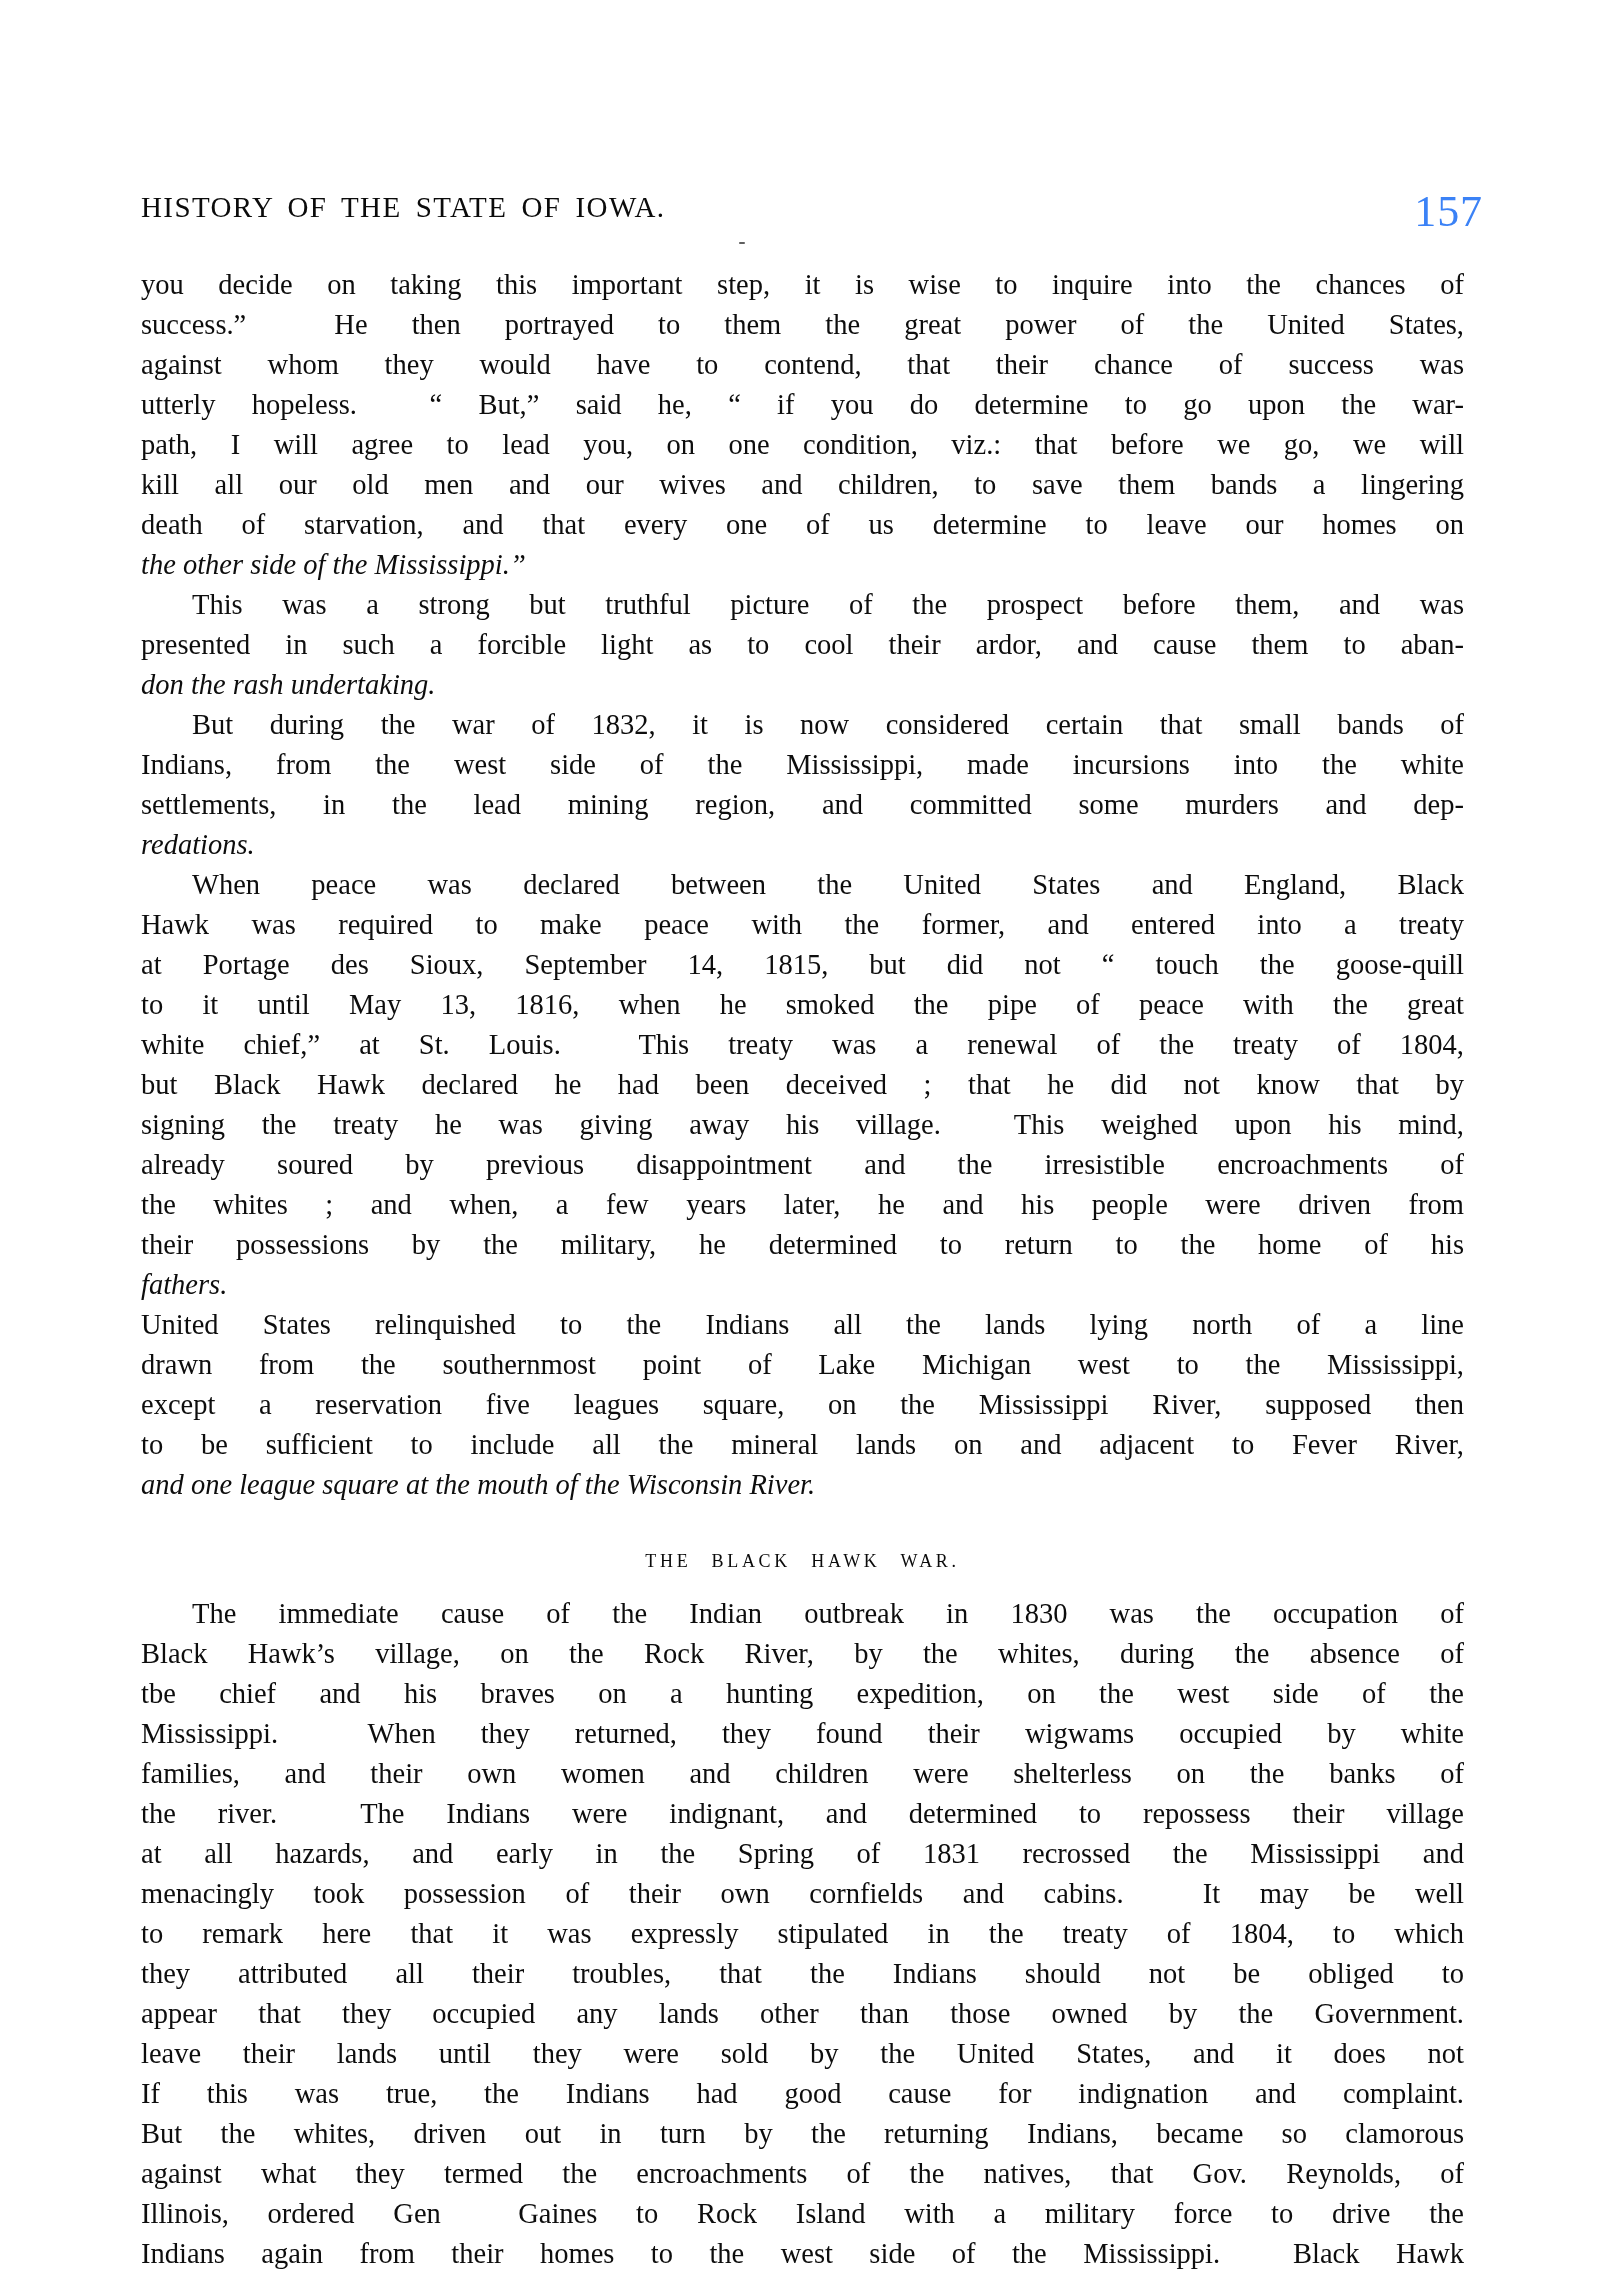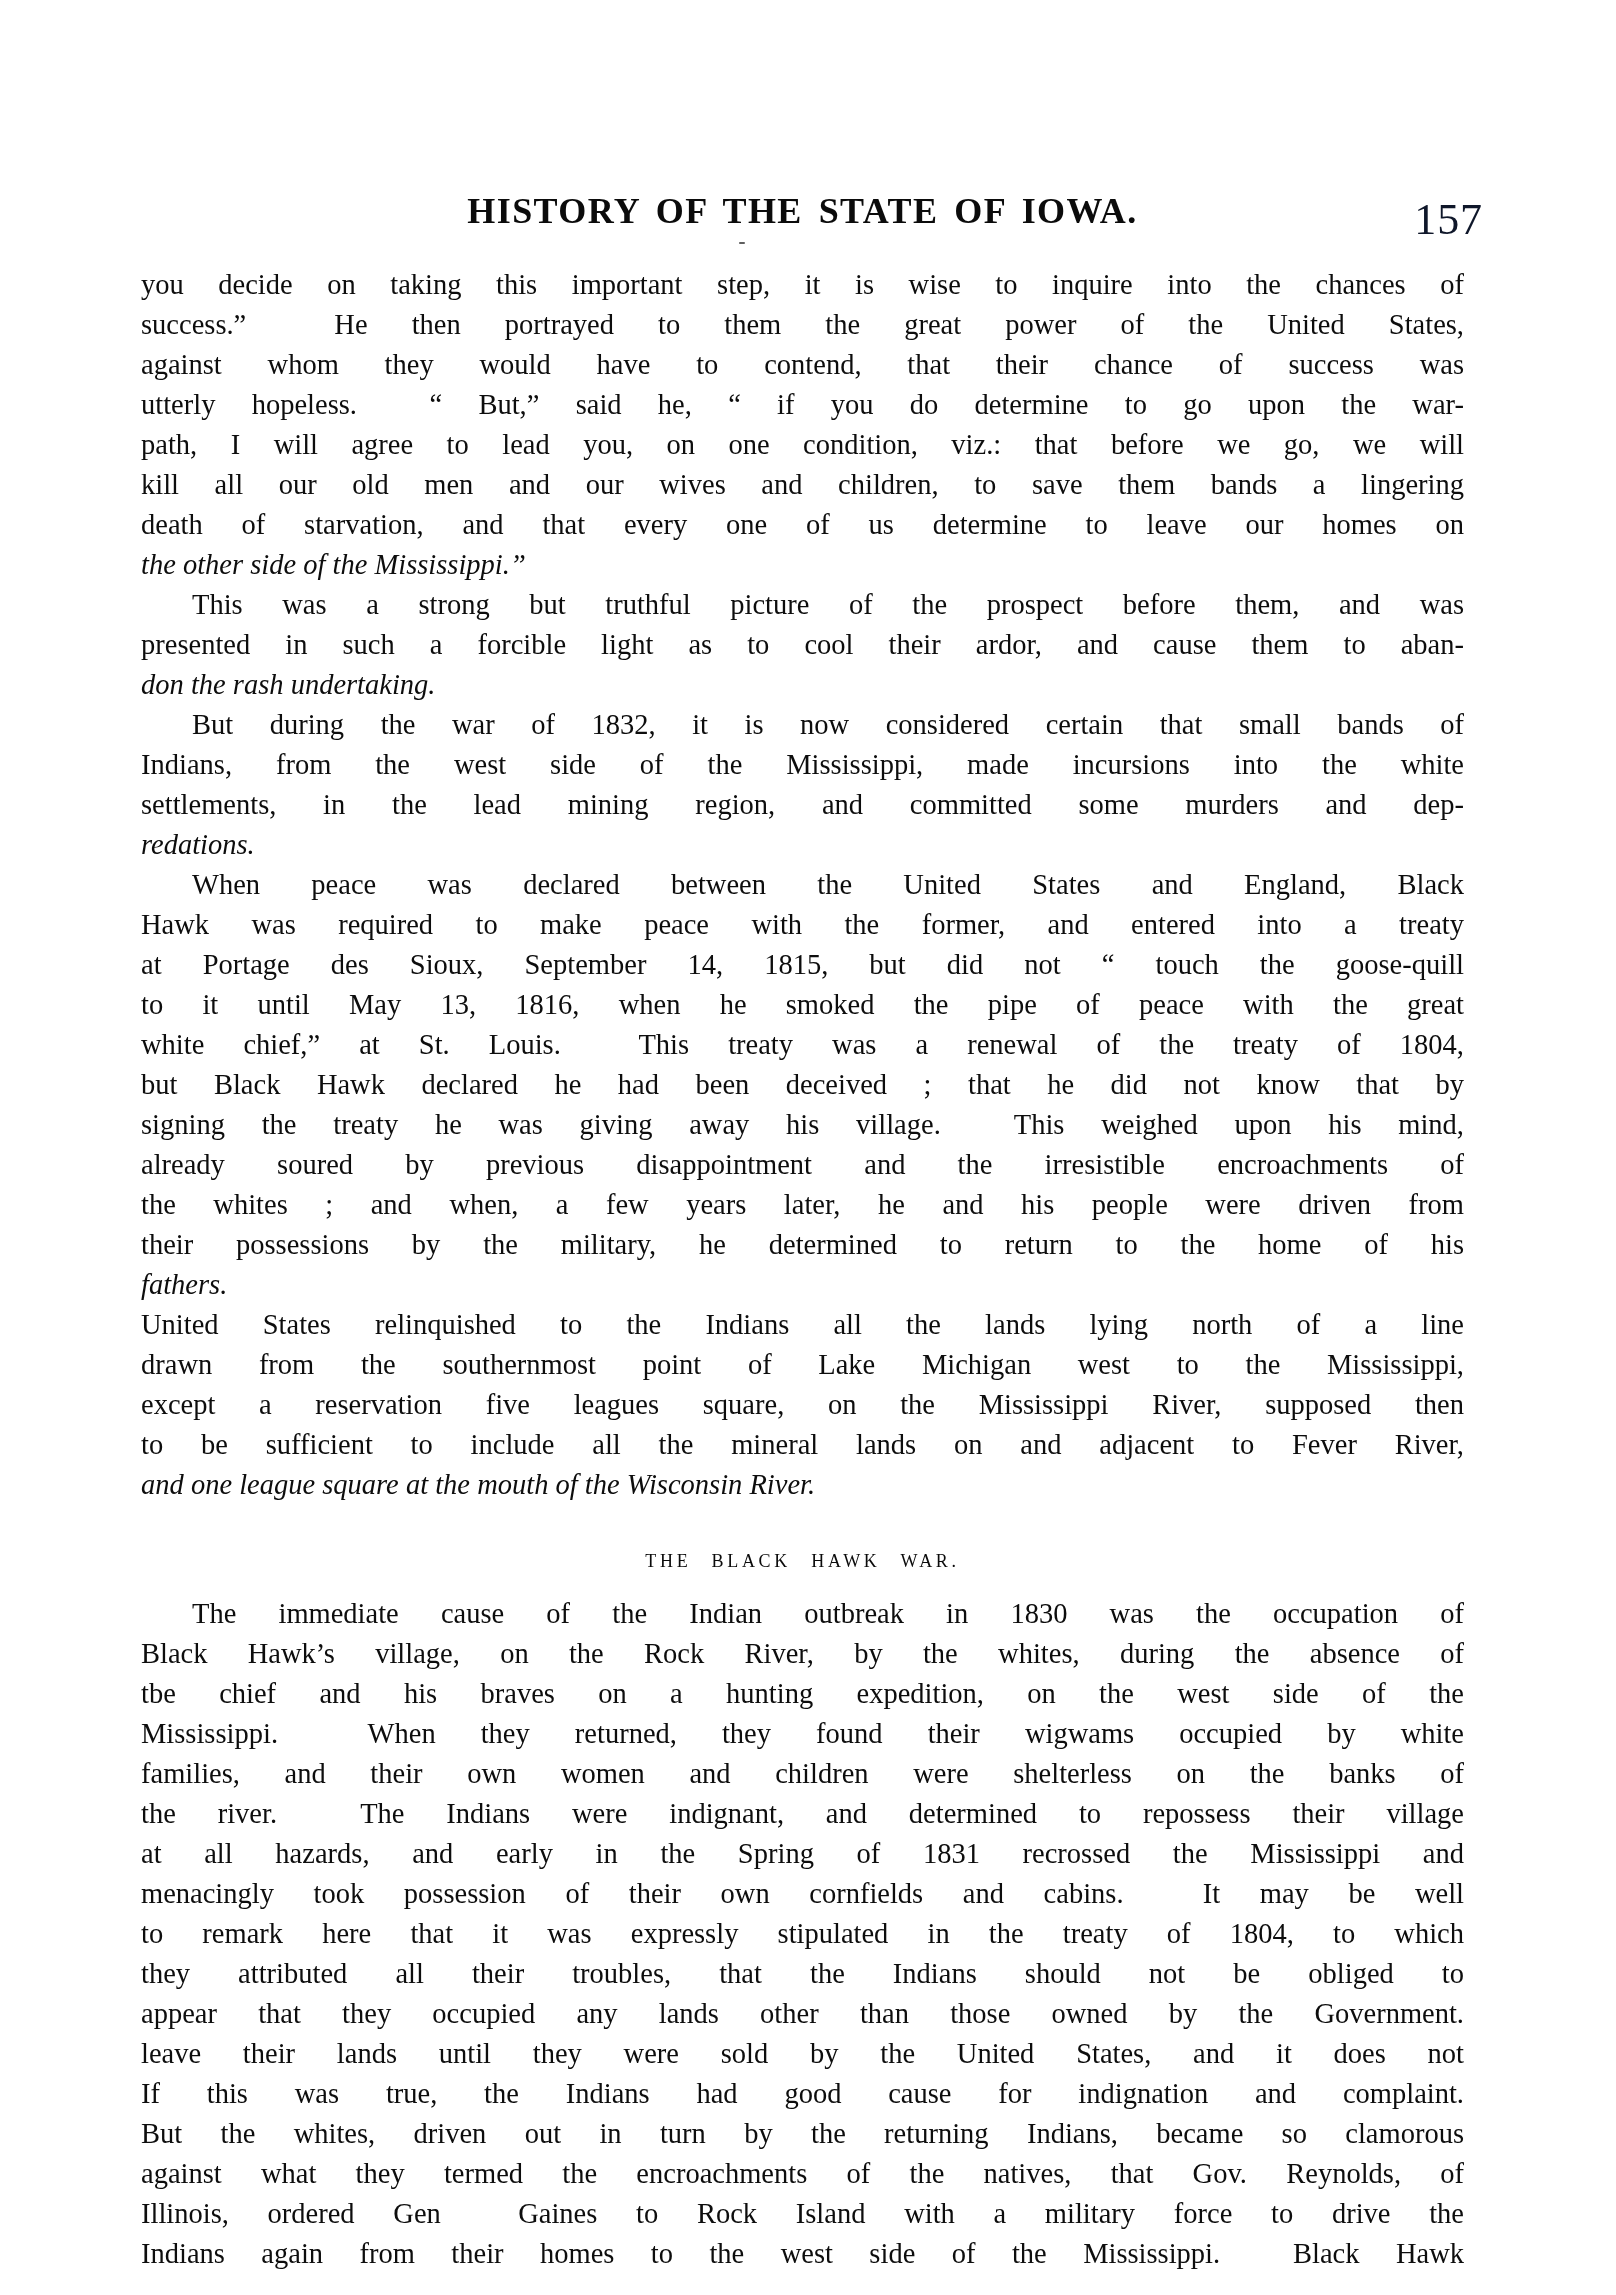--- a/index.html
+++ b/index.html
@@ -10,36 +10,35 @@
     background: #ffffff;
     color: #0d0d0d;
     font-family: "Liberation Serif", "DejaVu Serif", serif;
     overflow: hidden;
   }
   .running-header {
     position: absolute;
     left: 141px;
     width: 1323px;
     top: 193px;
-    text-align: center;
-    font-size: 36px;
+    text-align: left;
+    font-size: 29px;
     letter-spacing: 1.4px;
     word-spacing: 5.5px;
     line-height: 1;
     color: #0b0b0b;
-    font-weight: bold;
   }
   .page-number {
     position: absolute;
-    top: 198px;
+    top: 190px;
     right: 133px;
     font-size: 44px;
     line-height: 1;
     letter-spacing: 0.9px;
-    color: #0f172a;
+    color: #3b82f6;
   }
   .header-artifact {
     position: absolute;
     left: 739px;
     top: 242px;
     width: 6.4px;
     height: 2.3px;
     background: #2a2a2a;
     opacity: 0.75;
     border-radius: 0.9px;

